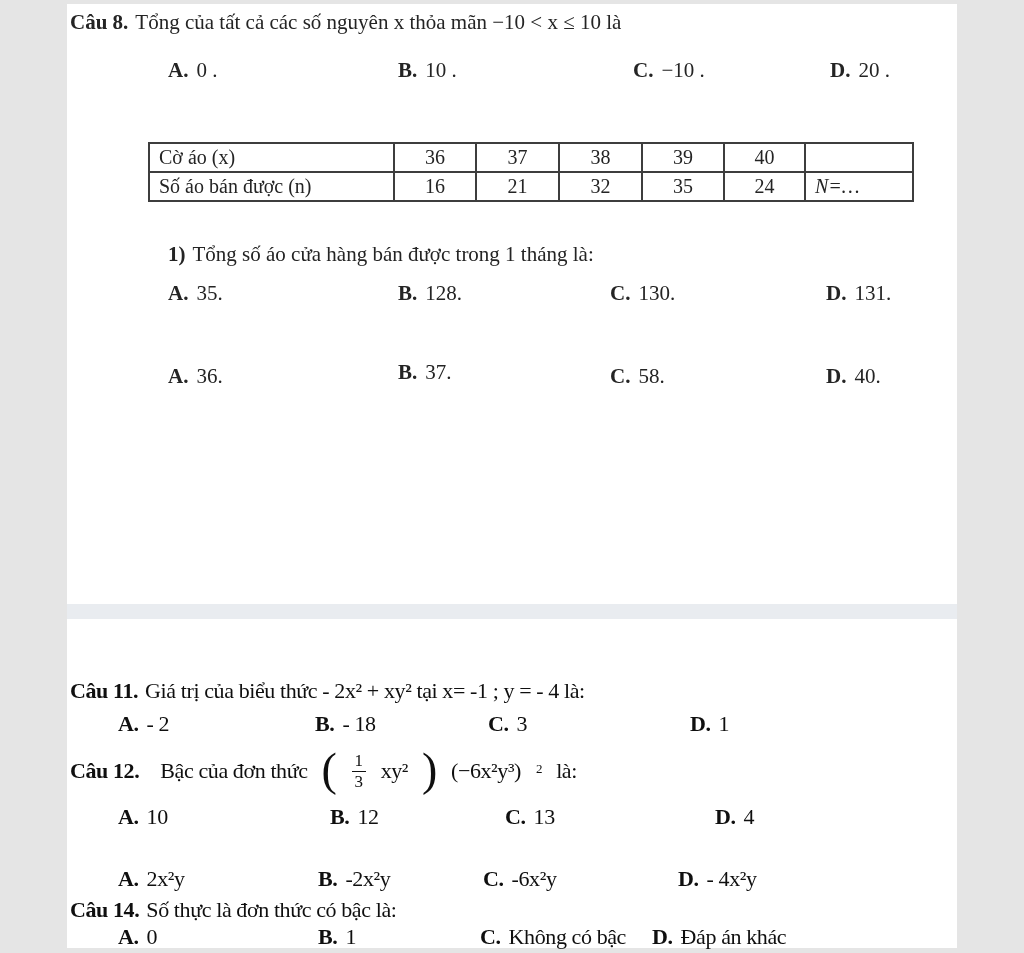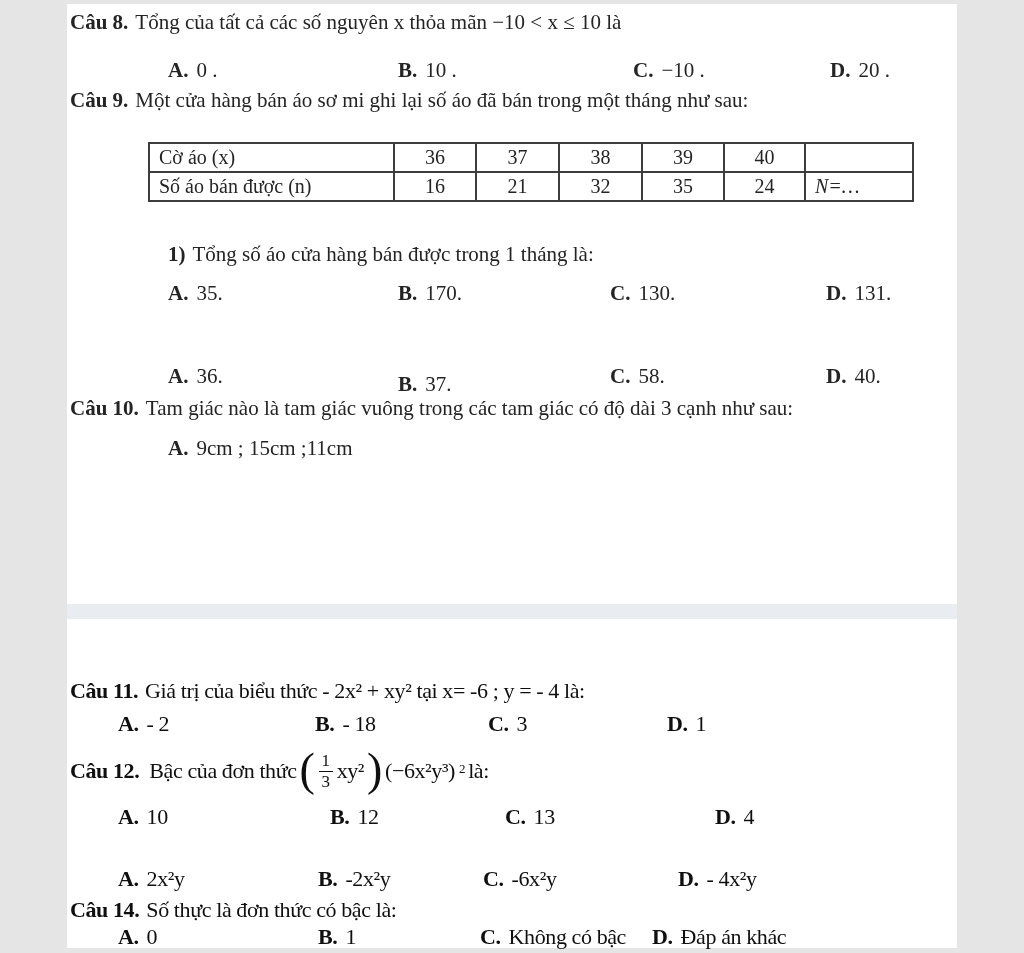--- a/index.html
+++ b/index.html
@@ -11,21 +11,21 @@
   .s2{font-size:22px;color:#0f0f0f;letter-spacing:-0.4px;}
   .ql{font-weight:bold;margin-right:7px;}
   .opt{position:absolute;white-space:nowrap;}
   .opt .k{font-weight:bold;margin-right:8px;}
   table.freq{position:absolute;left:81px;top:138px;border-collapse:collapse;table-layout:fixed;
              font-size:20px;color:#242424;}
   table.freq td{border:2px solid #3d3d3d;height:27px;text-align:center;padding:0 16px;overflow:hidden;margin-left:12px;}
   table.freq td.rowhead{text-align:left;padding-left:9px;}
   table.freq td.ncell{font-style:italic;text-align:left;padding-left:9px;}
   .divider{position:absolute;left:0;right:0;top:600px;height:15px;background:#e9ecf0;}
-  .q12line{display:flex;align-items:center;gap:3px;height:58px;}
+  .q12line{display:flex;align-items:center;gap:14px;height:58px;}
   .frac{display:inline-flex;flex-direction:column;align-items:center;font-size:17px;line-height:1.15;
         vertical-align:middle;margin:0 1px;}
   .frac .fnum{padding:0 3px;}
   .frac .fden{border-top:1.6px solid #111;padding:0 3px;}
   .bigp{font-size:46px;font-weight:400;line-height:0;position:relative;top:-1px;}
   sup.pw{font-size:13px;margin-left:1px;position:relative;top:-2px;}
   .sqbox{font-size:30px;line-height:0;position:relative;top:3px;margin:0 2px;}
 </style>
 </head>
 <body>
@@ -34,23 +34,20 @@
   <div class="paper">
 
     <div class="line s1" style="left:3px;top:6px">
       <b class="ql">Câu 8.</b><span>Tổng của tất cả các số nguyên x thỏa mãn −10 &lt; x ≤ 10 là</span>
     </div>
     <span class="opt s1" style="left:101px;top:54px"><b class="k">A.</b><span>0 .</span></span>
     <span class="opt s1" style="left:331px;top:54px"><b class="k">B.</b><span>10 .</span></span>
     <span class="opt s1" style="left:566px;top:54px"><b class="k">C.</b><span>−10 .</span></span>
     <span class="opt s1" style="left:763px;top:54px"><b class="k">D.</b><span>20 .</span></span>
 
-    <div class="line s1" style="left:3px;top:84px">
-      <b class="ql">Câu 9.</b><span>Một cửa hàng bán áo sơ mi ghi lại số áo đã bán trong một tháng như sau:</span>
-    </div>
 
     <table class="freq">
       <colgroup>
         <col style="width:245px">
           <col style="width:82px">
           <col style="width:83px">
           <col style="width:83px">
           <col style="width:82px">
           <col style="width:81px">
           <col style="width:108px">
@@ -74,43 +71,39 @@
         <td>24</td>
         <td class="ncell">N=…</td>
       </tr>
     </tbody>
       </table>
 
     <div class="line s1" style="left:101px;top:238px">
       <b class="ql">1)</b><span>Tổng số áo cửa hàng bán được trong 1 tháng là:</span>
     </div>
     <span class="opt s1" style="left:101px;top:277px"><b class="k">A.</b><span>35.</span></span>
-    <span class="opt s1" style="left:331px;top:277px"><b class="k">B.</b><span>170.</span></span>
+    <span class="opt s1" style="left:331px;top:277px"><b class="k">B.</b><span>128.</span></span>
     <span class="opt s1" style="left:543px;top:277px"><b class="k">C.</b><span>130.</span></span>
     <span class="opt s1" style="left:759px;top:277px"><b class="k">D.</b><span>131.</span></span>
 
     <span class="opt s1" style="left:101px;top:360px"><b class="k">A.</b><span>36.</span></span>
-    <span class="opt s1" style="left:331px;top:368px"><b class="k">B.</b><span>37.</span></span>
+    <span class="opt s1" style="left:331px;top:356px"><b class="k">B.</b><span>37.</span></span>
     <span class="opt s1" style="left:543px;top:360px"><b class="k">C.</b><span>58.</span></span>
     <span class="opt s1" style="left:759px;top:360px"><b class="k">D.</b><span>40.</span></span>
 
-    <div class="line s1" style="left:3px;top:392px">
-      <b class="ql">Câu 10.</b><span>Tam giác nào là tam giác vuông trong các tam giác có độ dài 3 cạnh như sau:</span>
-    </div>
-    <span class="opt s1" style="left:101px;top:432px"><b class="k">A.</b><span>9cm ; 15cm ;11cm</span></span>
 
     <div class="divider"></div>
 
     <div class="line s2" style="left:3px;top:674px">
-      <b class="ql">Câu 11.</b><span>Giá trị của biểu thức - 2x² + xy² tại x= -6 ; y = - 4 là:</span>
+      <b class="ql">Câu 11.</b><span>Giá trị của biểu thức - 2x² + xy² tại x= -1 ; y = - 4 là:</span>
     </div>
     <span class="opt s2" style="left:51px;top:707px"><b class="k">A.</b><span>- 2</span></span>
     <span class="opt s2" style="left:248px;top:707px"><b class="k">B.</b><span>- 18</span></span>
     <span class="opt s2" style="left:421px;top:707px"><b class="k">C.</b><span>3</span></span>
-    <span class="opt s2" style="left:600px;top:707px"><b class="k">D.</b><span>1</span></span>
+    <span class="opt s2" style="left:623px;top:707px"><b class="k">D.</b><span>1</span></span>
 
     <div class="line s2 q12line" style="left:3px;top:738px">
       <b class="ql">Câu 12.</b>
         <span>Bậc của đơn thức</span>
         <span class="bigp">(</span>
         <span class="frac">
           <span class="fnum">1</span>
           <span class="fden">3</span>
         </span>
         <span>xy²</span>

